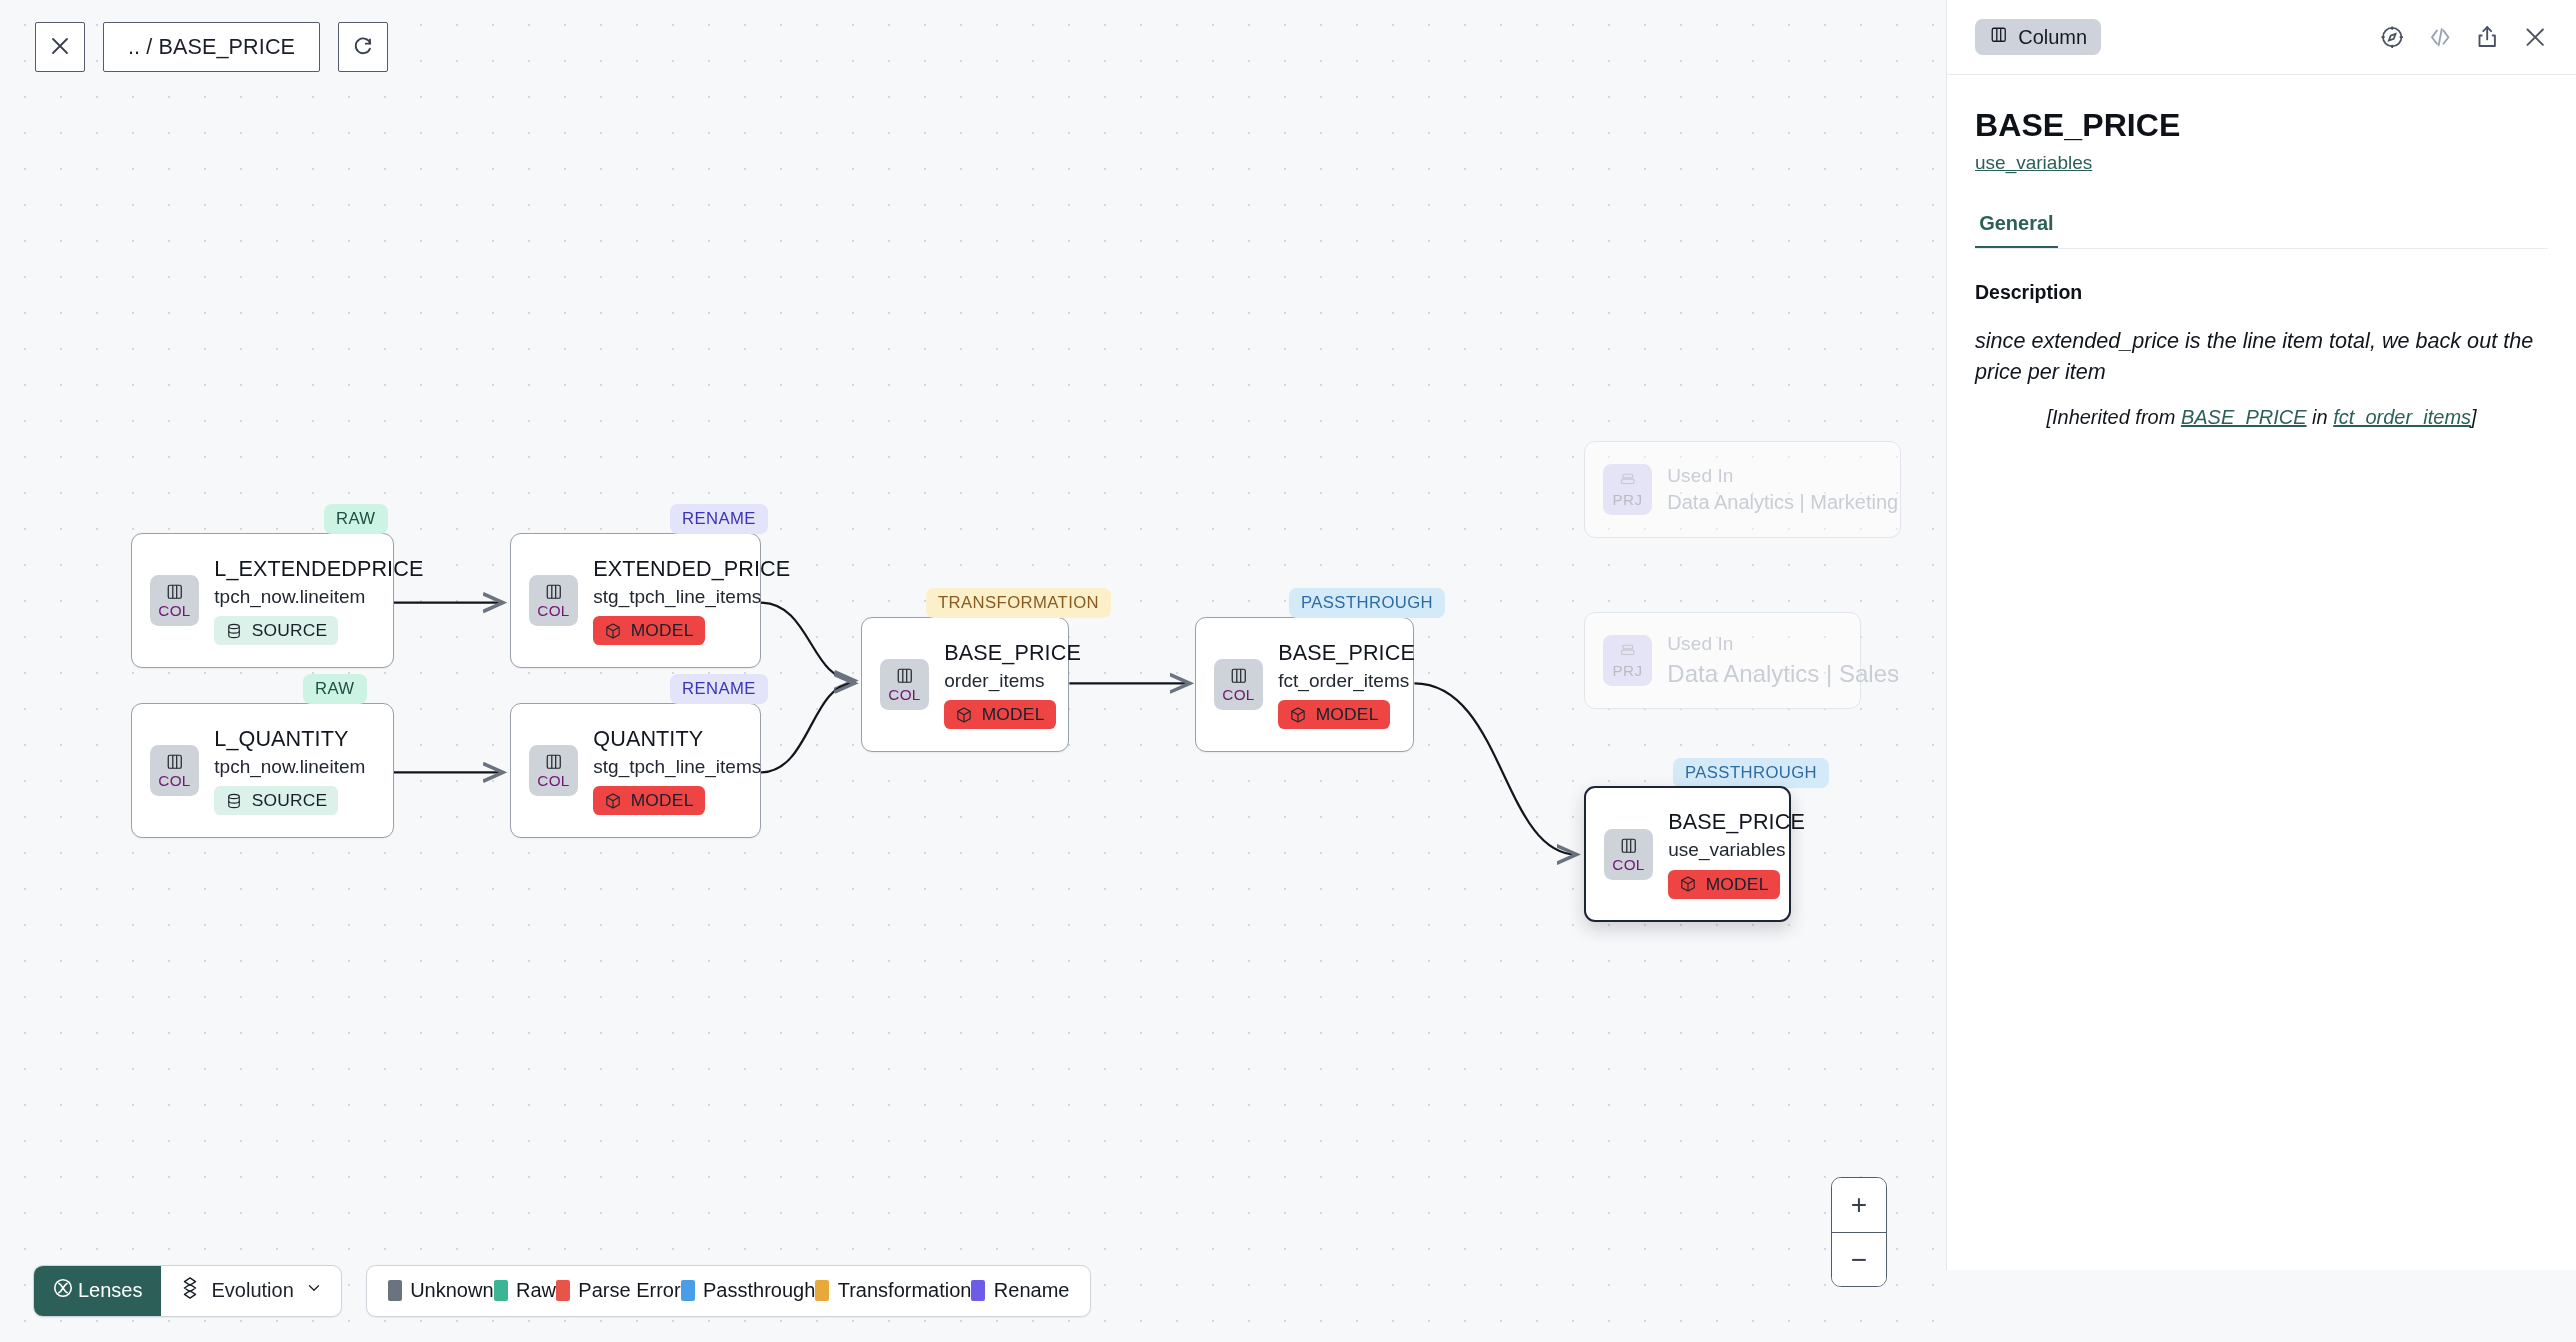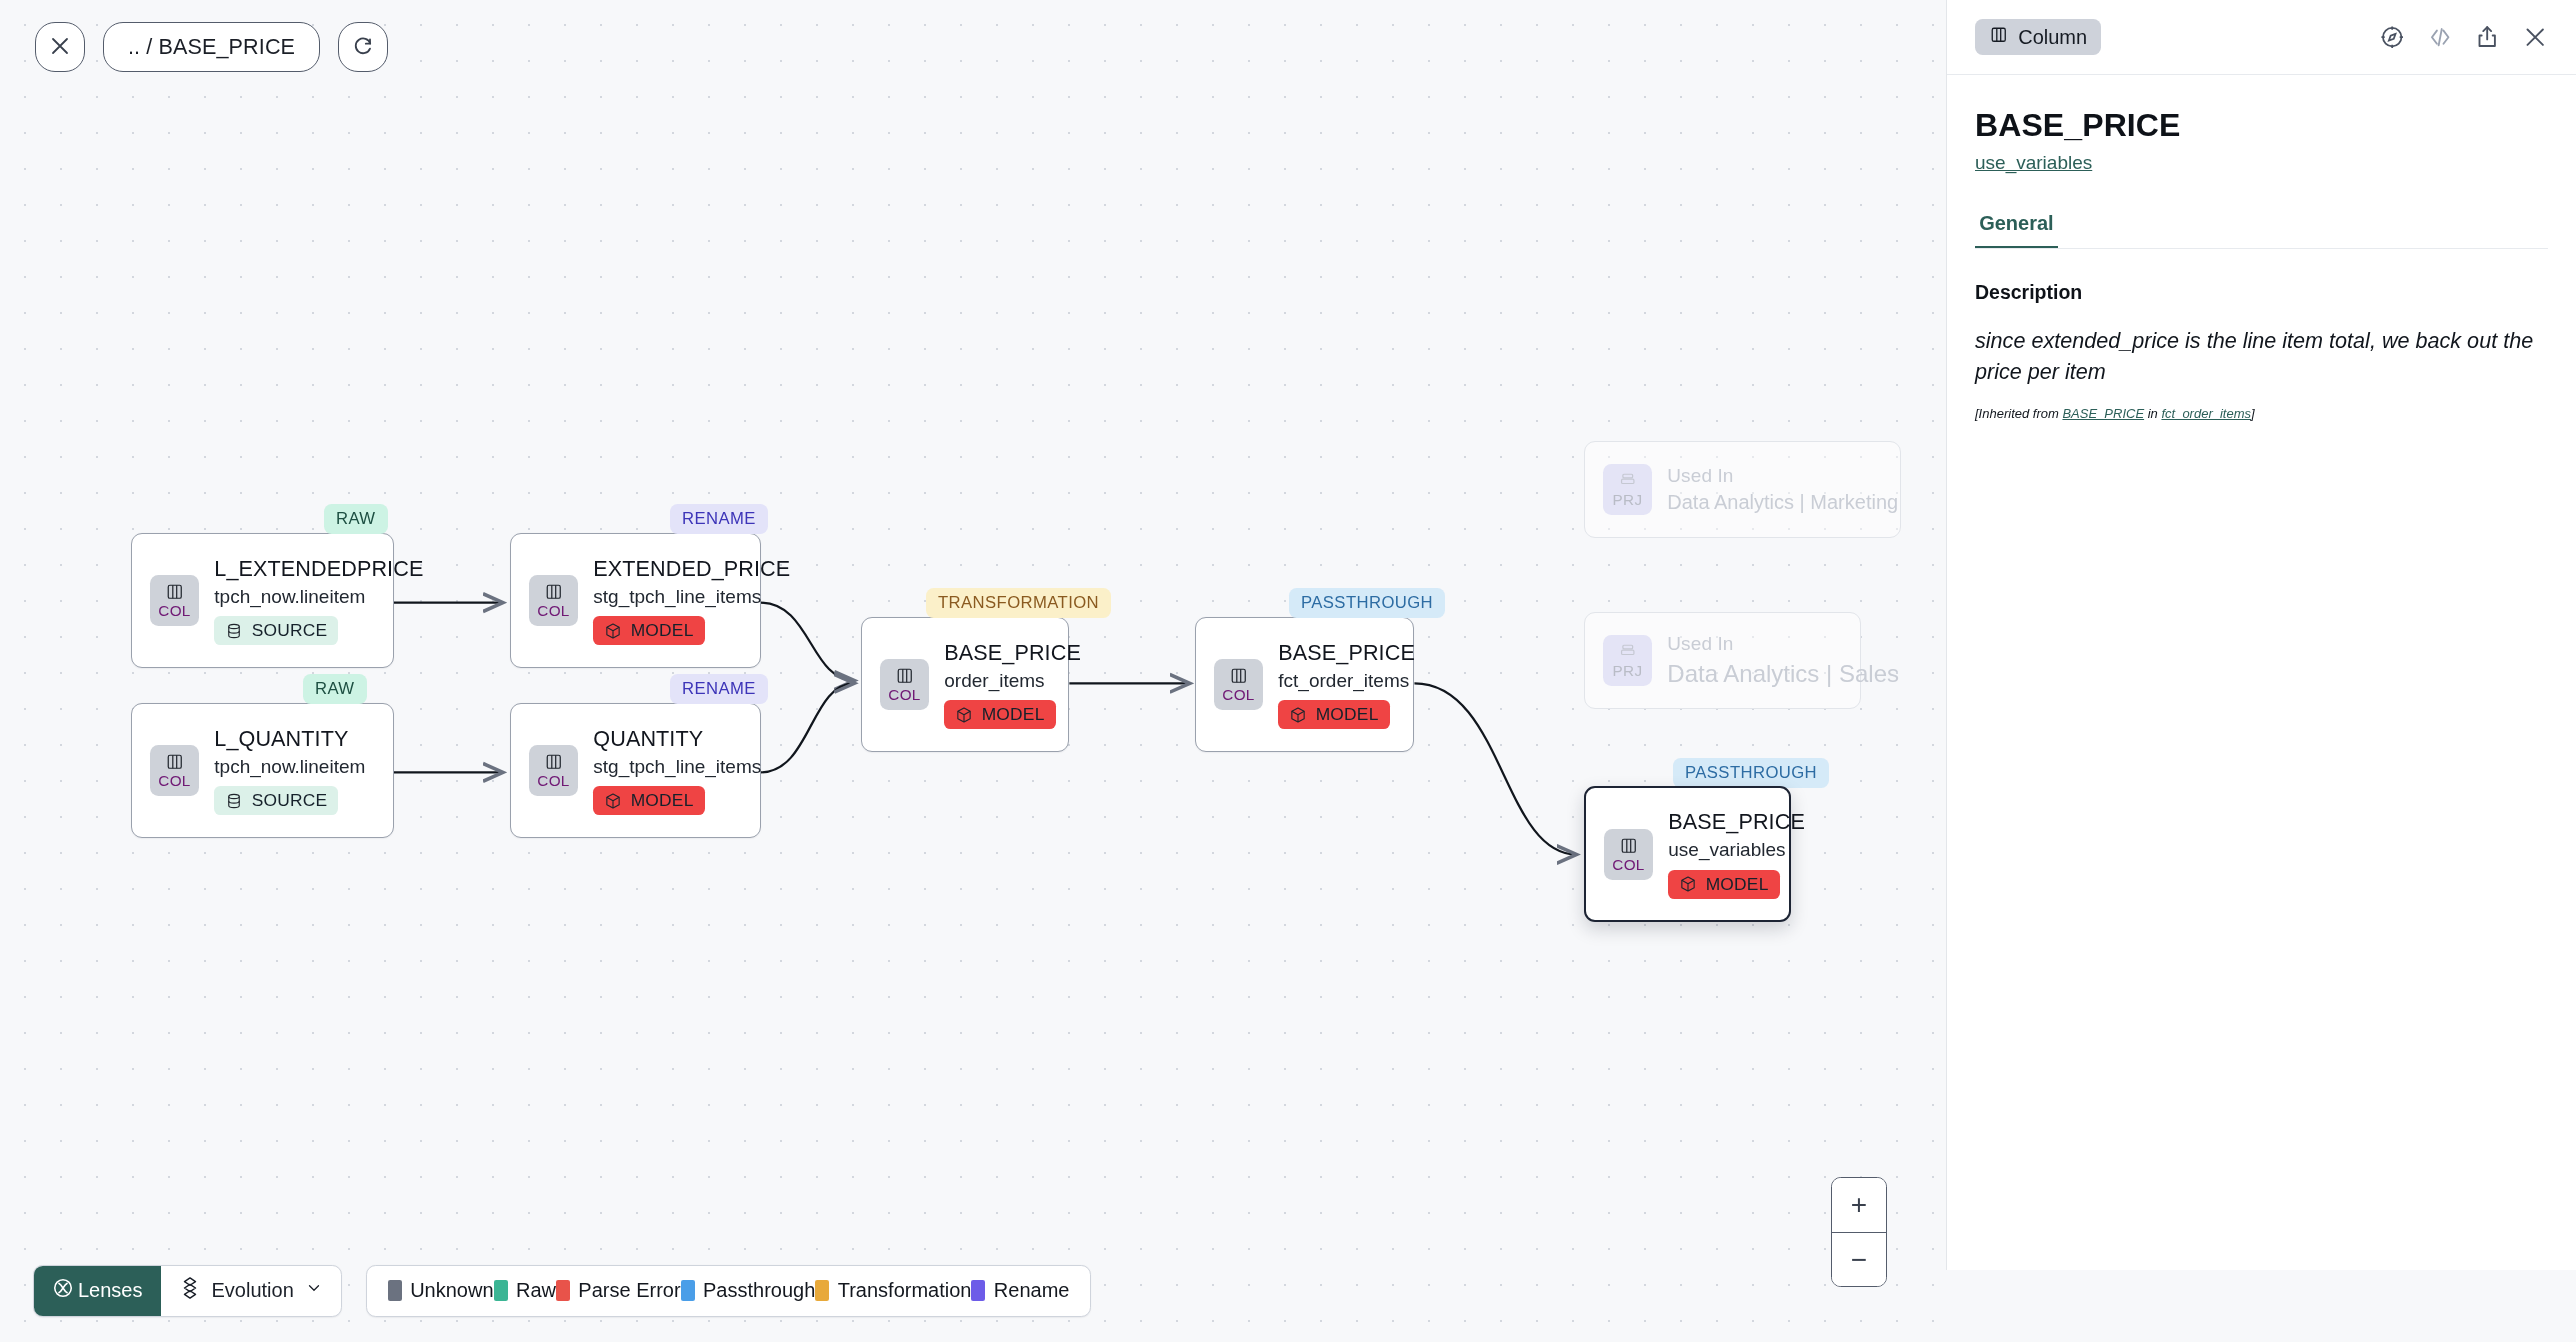--- a/index.html
+++ b/index.html
@@ -19,21 +19,21 @@
     background-image:radial-gradient(#d3d7de 1.1px, transparent 1.2px);
     background-size:36px 36px;
     background-position:7px 7px;
     overflow:hidden;
   }
   #edges{position:absolute;left:0;top:0;width:1946px;height:1343px;pointer-events:none;}
 
   
   .tl-bar{position:absolute;left:35px;top:22px;display:flex;align-items:center;gap:18px;z-index:6;}
   .tl-btn{
-    background:#fff;border:1.1px solid #545c6b;border-radius:20px;
+    background:#fff;border:1.1px solid #545c6b;border-radius:2px;
     height:50px;box-sizing:border-box;display:flex;align-items:center;justify-content:center;
     color:#39404d;cursor:pointer;
   }
   .tl-square{width:50px;}
   .tl-crumb{padding:0 24px;font-size:21.6px;letter-spacing:0.1px;color:#1b1f27;white-space:nowrap;}
 
   
   .node{
     position:absolute;background:#fff;border:1px solid #9aa1ad;border-radius:11px;
     box-sizing:border-box;display:flex;align-items:center;gap:15.3px;padding:0 18px;
@@ -105,21 +105,21 @@
   .p-icons .ic{cursor:pointer;color:#4a5261;display:flex;}
   .p-icons .ic.muted{color:#9aa2b1;}
   .p-title{font-size:32px;font-weight:bold;color:#0e1218;padding:32px 28px 0 28px;letter-spacing:0.1px;}
   .p-link{padding:8.4px 28px 0 28px;}
   .p-link a{font-size:19px;color:#2c5f58;text-decoration:underline;cursor:pointer;}
   .tabs{margin:38px 28px 0 28px;border-bottom:1px solid #e7eaee;display:flex;}
   .tab{font-size:20px;color:#2c5f58;font-weight:bold;padding:0 4.2px 11px 4.2px;border-bottom:2.8px solid #2c5f58;cursor:pointer;}
   .p-sec{padding:32px 28px 0 28px;}
   .p-sec h4{margin:0;font-size:19.5px;font-weight:bold;color:#0e1218;}
   .p-desc{margin-top:22px;font-size:21.6px;line-height:1.42;color:#11161d;font-style:italic;}
-  .p-inherit{margin-top:18px;font-size:13px;color:#11161d;font-style:italic;}
+  .p-inherit{margin-top:18px;font-size:20px;color:#11161d;font-style:italic;text-align:center;}
   .p-inherit a{color:#2c5f58;text-decoration:underline;cursor:pointer;}
 </style>
 </head>
 <body>
 
 <div id="app">
 
   <div id="canvas">
 
     <svg id="edges" viewBox="0 0 2797 1930">

